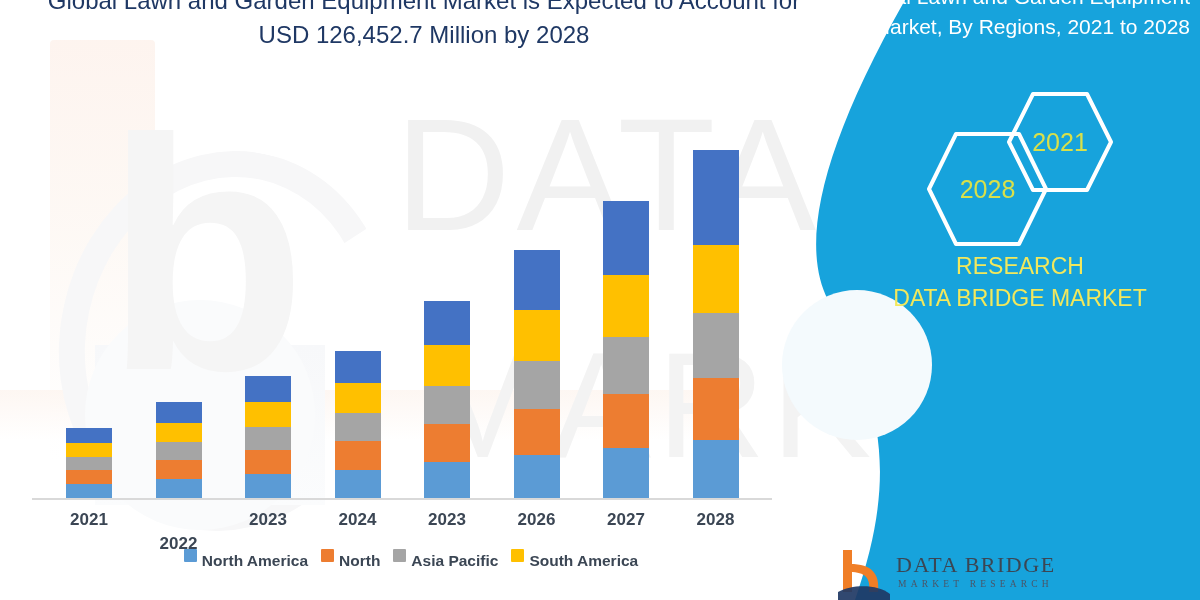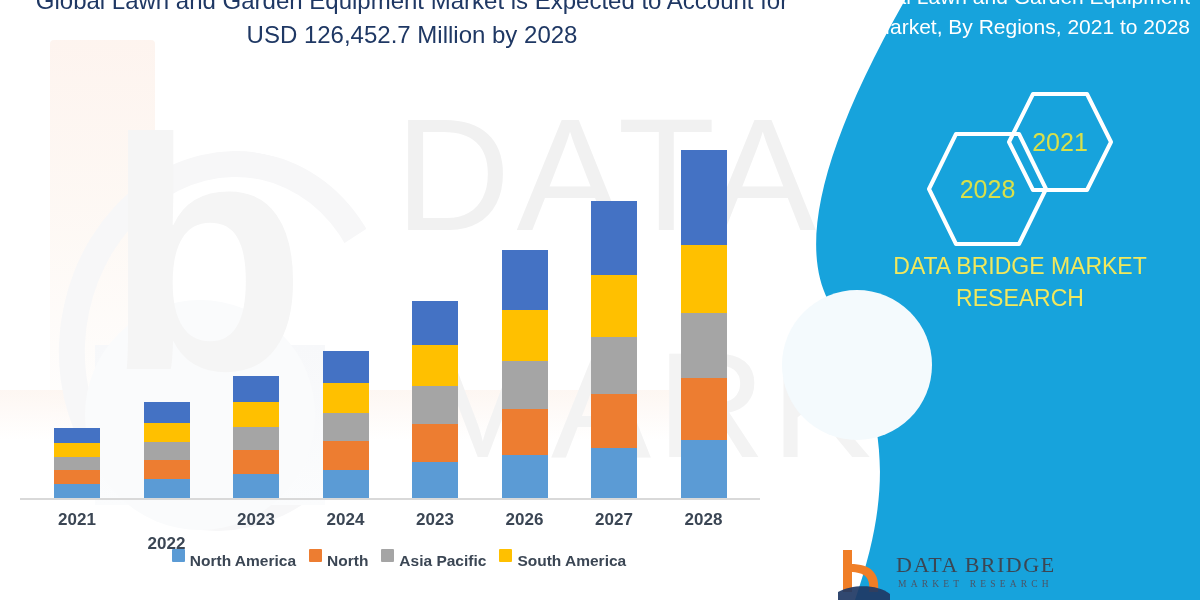--- a/index.html
+++ b/index.html
@@ -55,21 +55,21 @@
 
   
   .chart-title{
     position:absolute;left:12px;top:-16px;width:800px;
     text-align:center;
     color:#1f3864;
     font-size:24px;line-height:34px;font-weight:400;
   }
 
   
-  .chart{position:absolute;left:0;top:0;width:800px;height:448px;}
+  .chart{position:absolute;left:12px;top:0;width:800px;height:448px;}
   .baseline{
     position:absolute;left:20px;top:498px;width:740px;height:2px;
     background:#d9d9d9;
   }
   .bars{
     position:absolute;left:20px;top:120px;width:740px;height:378px;
   }
   .barcol{
     position:absolute;bottom:0;width:46px;
     display:flex;flex-direction:column;justify-content:flex-end;
@@ -273,22 +273,22 @@
     </div>
 
     <div class="hex hex-2021">
       <svg width="110" height="104" viewBox="0 0 110 104">
         <polygon points="28,4 82,4 106,52 82,100 28,100 4,52" fill="none" stroke="#ffffff" stroke-width="4" stroke-linejoin="round"></polygon>
       </svg>
       <span>2021</span>
     </div>
 
     <div class="brand">
+      <div>RESEARCH</div>
       <div>DATA BRIDGE MARKET</div>
-      <div>RESEARCH</div>
     </div>
   </div>
 
   <div class="logo">
     <svg class="logo-mark" viewBox="0 0 52 52">
       <rect x="5" y="2" width="9" height="42" fill="#F07E26"></rect>
       <path d="M12 16 C 34 16, 42 26, 40 44 L 31 44 C 33 30, 27 24, 12 24 Z" fill="#F07E26"></path>
       <path d="M0 44 C 14 36, 40 36, 52 46 L 52 52 L 0 52 Z" fill="#1F3864" opacity="0.92"></path>
     </svg>
     <div class="logo-text">DATA BRIDGE</div>

